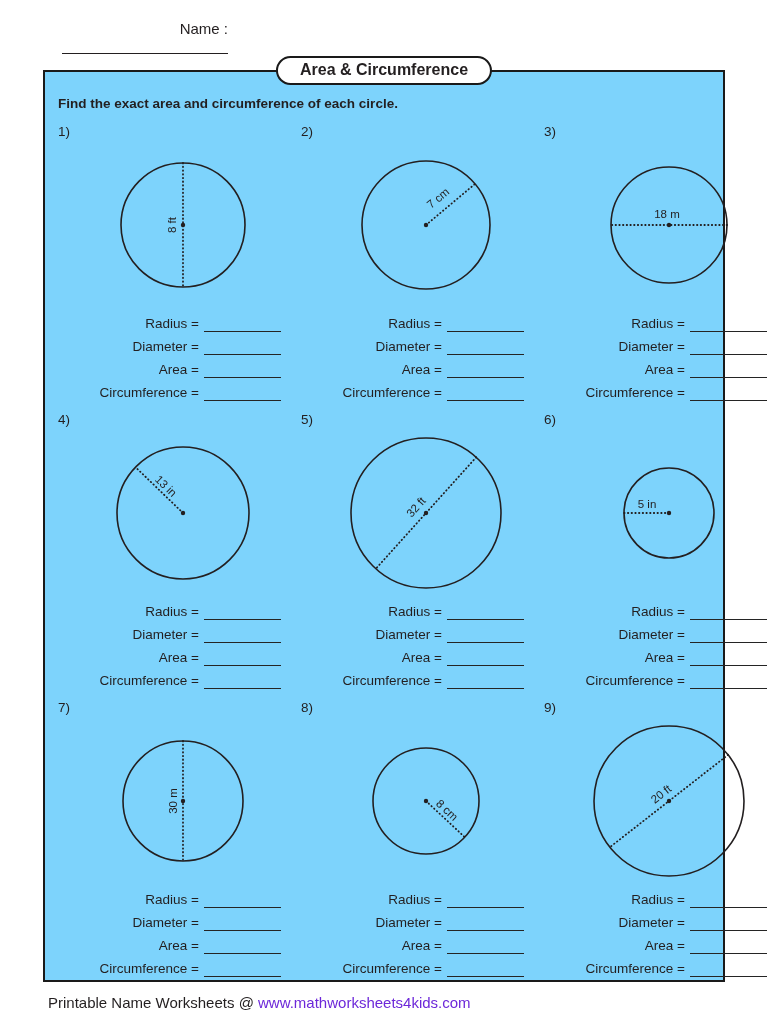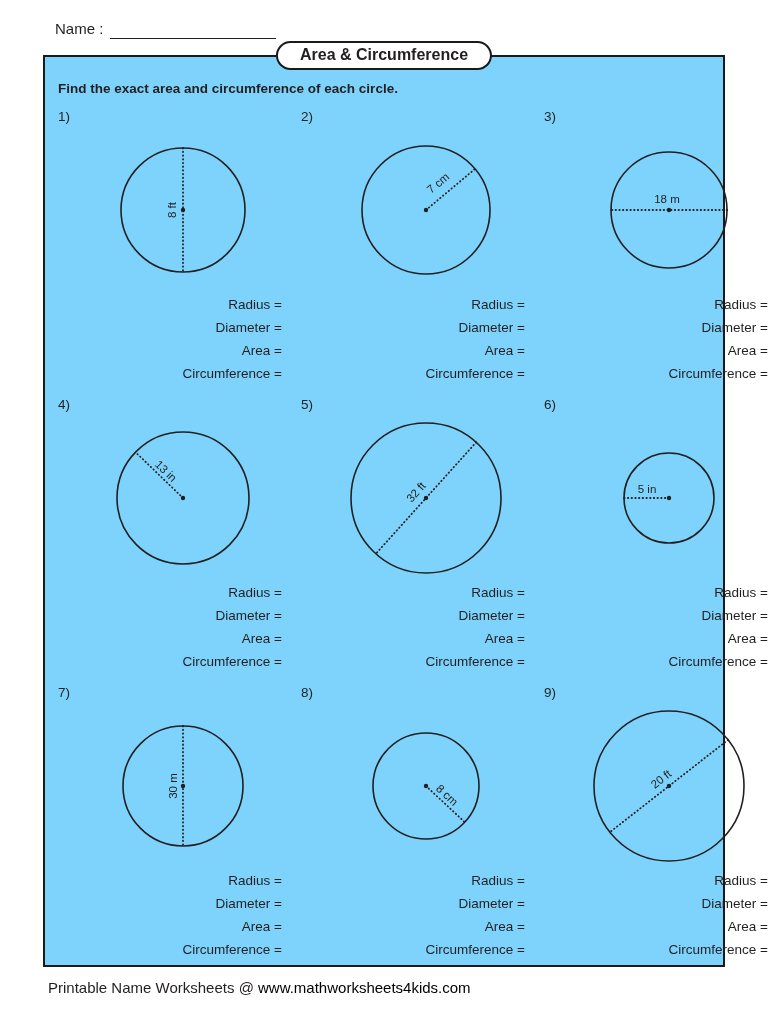--- a/index.html
+++ b/index.html
@@ -13,21 +13,21 @@
     overflow: hidden;
     box-sizing: border-box;
   }
   
   .header-row {
     display: flex;
     justify-content: space-between;
     padding: 20px 44px 0 55px;
     font-size: 15px;
   }
-  .hfield { display: flex; align-items: flex-end; }
+  .hfield { display: flex; align-items: flex-end; flex-direction: column; }
   .hfield .lbl { padding-bottom: 2px; }
   .uline {
     display: inline-block;
     border-bottom: 1.6px solid #231f20;
     height: 14px;
     margin-left: 7px;
   }
   .uline.name { width: 166px; }
   .uline.score { width: 146px; }
 
@@ -73,24 +73,23 @@
     padding-left: 20px;
     height: 166px;
   }
   .figure svg { display: block; }
   .answers {
     width: 205px;
     margin: 4px 6px 0 auto;
   }
   .answer-row {
     display: flex;
-    align-items: flex-end;
+    align-items: center;
     height: 23px;
     font-size: 13.5px;
-    flex-direction: column;
   }
   .answer-label { width: 122px; text-align: right; white-space: nowrap; }
   .answer-blank {
     flex: 0 0 77px;
     height: 15px;
     margin-left: 5px;
     border-bottom: 1.6px solid #242424;
   }
 
   
@@ -382,16 +381,16 @@
             <div class="answer-row">
               <span class="answer-label">Circumference =</span>
               <span class="answer-blank"></span>
             </div>
           </div>
   </div>
 </div>
   </div>
 
   <div class="footer">
-    <span>Printable Name Worksheets @ </span><a id="footer-link" style="color: #000000;">www.mathworksheets4kids.com</a>
+    <span>Printable Name Worksheets @ </span><a id="footer-link" style="color: #6d28d9;">www.mathworksheets4kids.com</a>
   </div>
 
 </div>
 
 </body></html>

